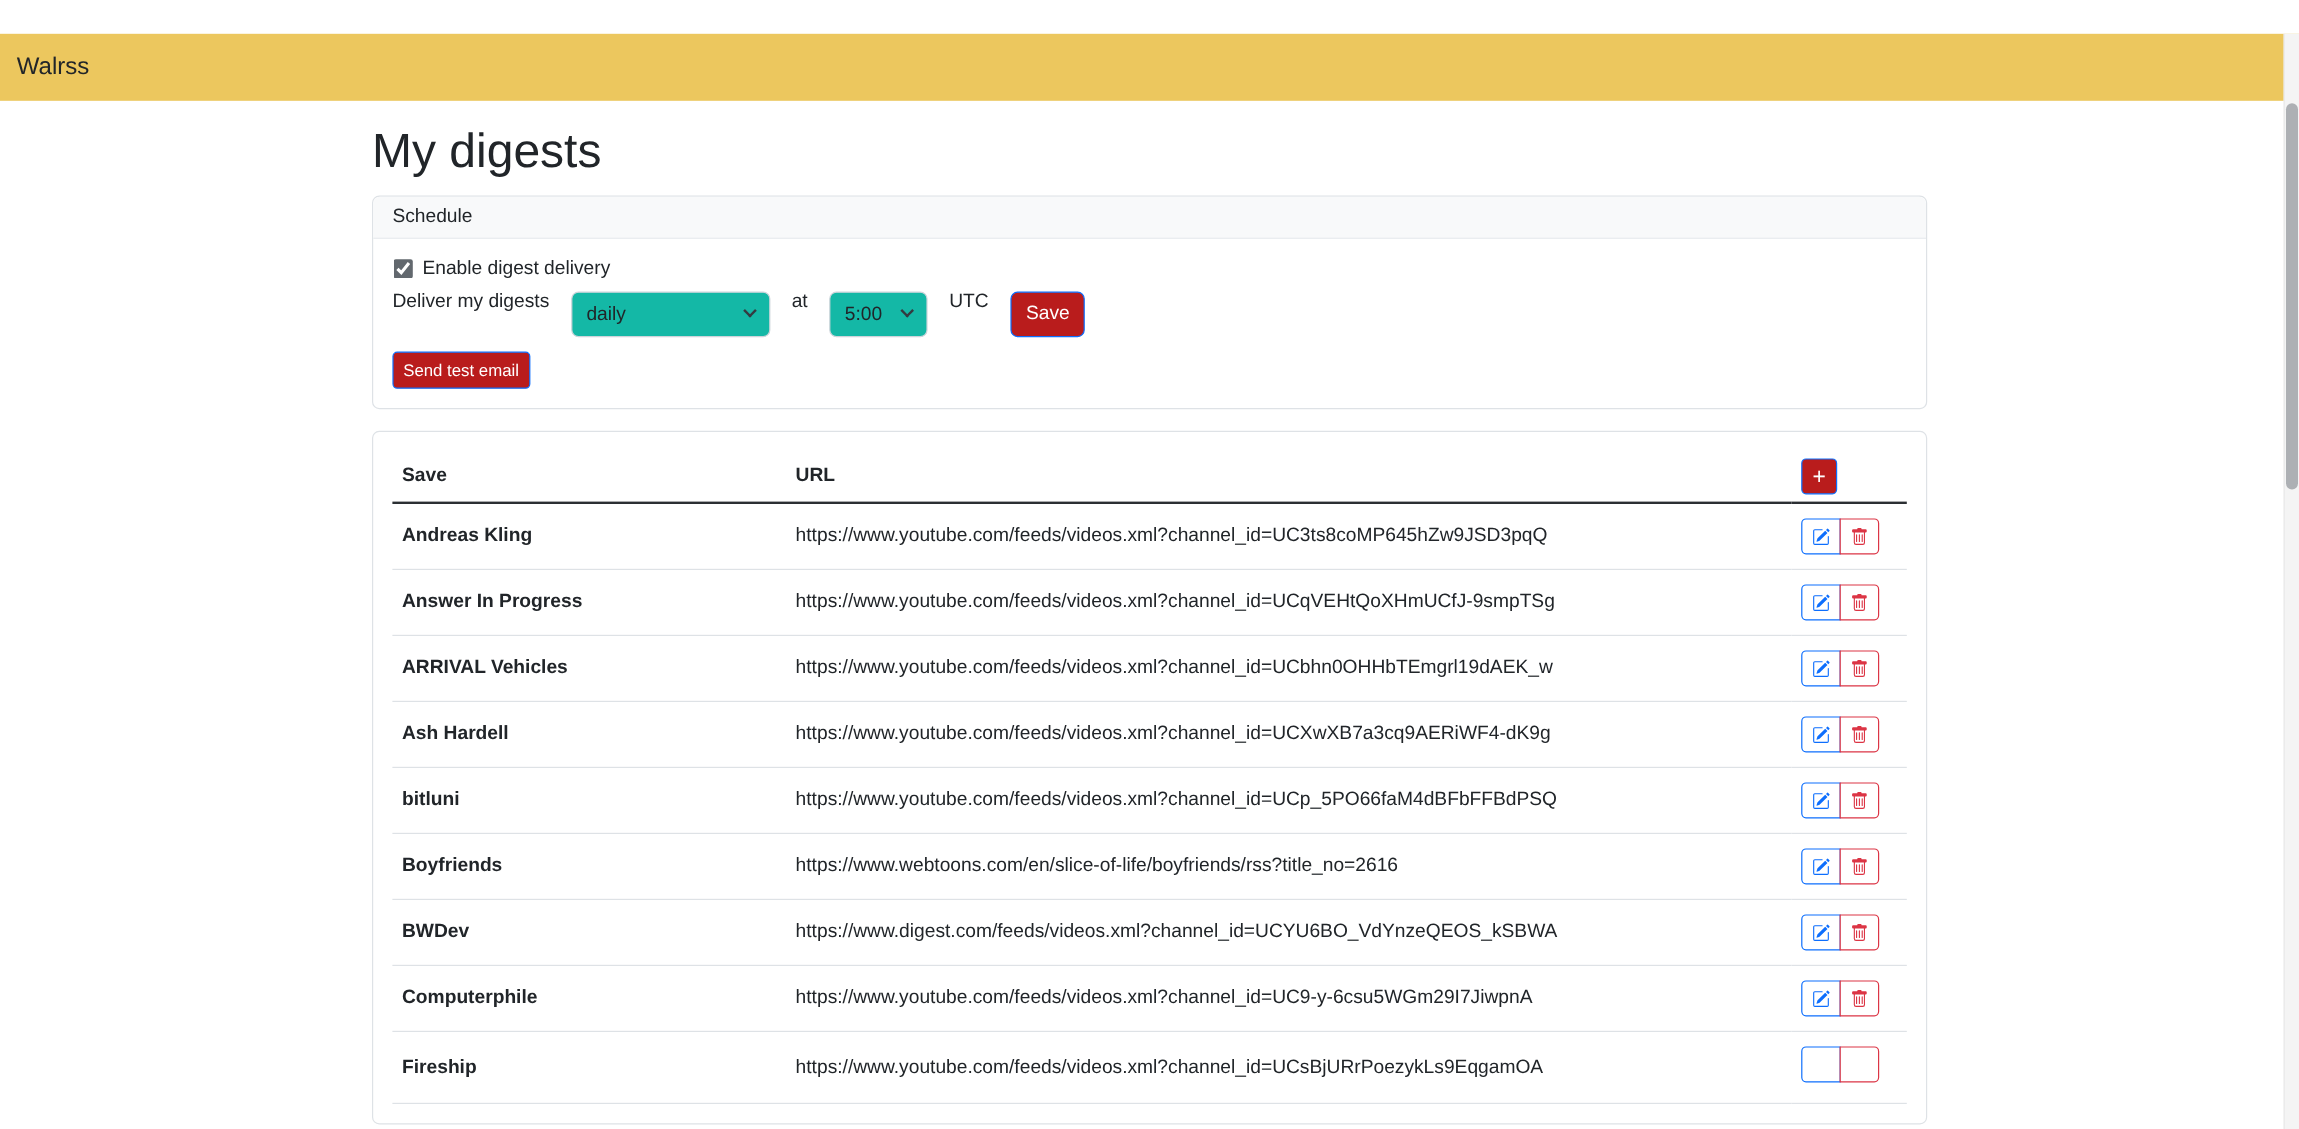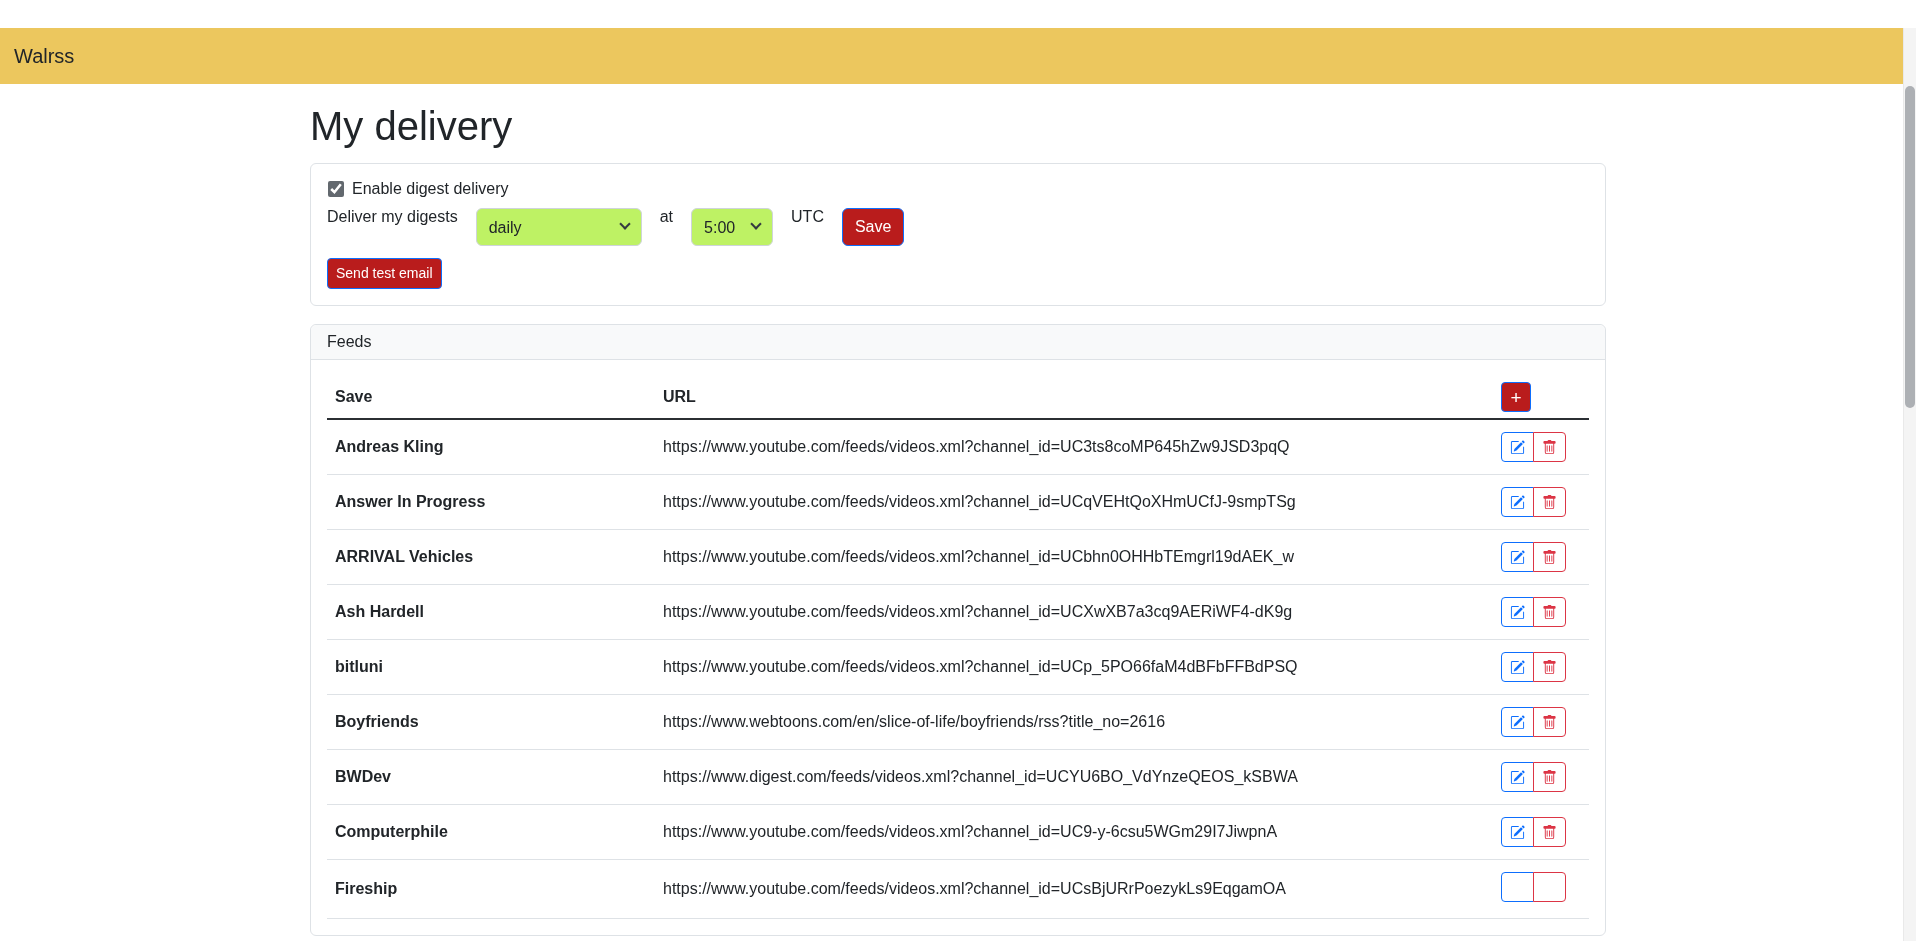--- a/index.html
+++ b/index.html
@@ -28,21 +28,21 @@
 
   
   .check-row { display: flex; align-items: center; margin-bottom: 10px; }
   .check-row input { width: 16px; height: 16px; margin: 0 8px 0 1px; accent-color: #62686e; cursor: pointer; }
   .check-row label { font-size: 16px; cursor: pointer; }
   .form-row { display: flex; align-items: flex-start; gap: 18px; margin-bottom: 12px; }
   .form-label { font-size: 16px; white-space: nowrap; }
   .select-wrap { position: relative; display: inline-block; }
   select {
     appearance: none; -webkit-appearance: none; -moz-appearance: none;
-    font-family: inherit; font-size: 16px; color: #212529; background: #bef264;
+    font-family: inherit; font-size: 16px; color: #212529; background: #14b8a6;
     border: 1px solid #ced4da; border-radius: 6px; padding: 6px 34px 6px 12px; height: 38px; cursor: pointer;
   }
   select.freq { width: 166px; }
   select.time { width: 82px; }
   .caret { position: absolute; right: 13px; top: calc(50% - 7px); width: 8px; height: 8px;
            border-right: 2px solid #343a40; border-bottom: 2px solid #343a40;
            transform: rotate(45deg); pointer-events: none; }
 
   
   .btn { font-family: inherit; cursor: pointer; }
@@ -78,23 +78,24 @@
 </head>
 <body>
 
 <div class="viewport">
 
   <nav class="navbar">
     <span class="navbar-brand">Walrss</span>
   </nav>
 
   <main class="container">
-    <h1>My delivery</h1>
+    <h1>My digests</h1>
 
     <section class="card">
+      <div class="card-header">Schedule</div>
       <div class="card-body">
         <div class="check-row">
           <input type="checkbox" id="enable-digest" checked="true" style="">
           <label for="enable-digest">Enable digest delivery</label>
         </div>
         <div class="form-row">
           <span class="form-label">Deliver my digests</span>
           <span class="select-wrap">
             <select class="freq">
               <option>daily</option>
@@ -109,21 +110,20 @@
             <span class="caret"></span>
           </span>
           <span class="form-label">UTC</span>
           <button class="btn btn-primary">Save</button>
         </div>
         <button class="btn btn-primary btn-sm">Send test email</button>
       </div>
     </section>
 
     <section class="card">
-      <div class="card-header">Feeds</div>
       <div class="card-body">
         <table class="table">
           <thead>
             <tr>
               <th class="col-name">Save</th>
               <th>URL</th>
               <th class="col-actions">
                 <button class="btn btn-primary btn-add">+</button>
               </th>
             </tr>

